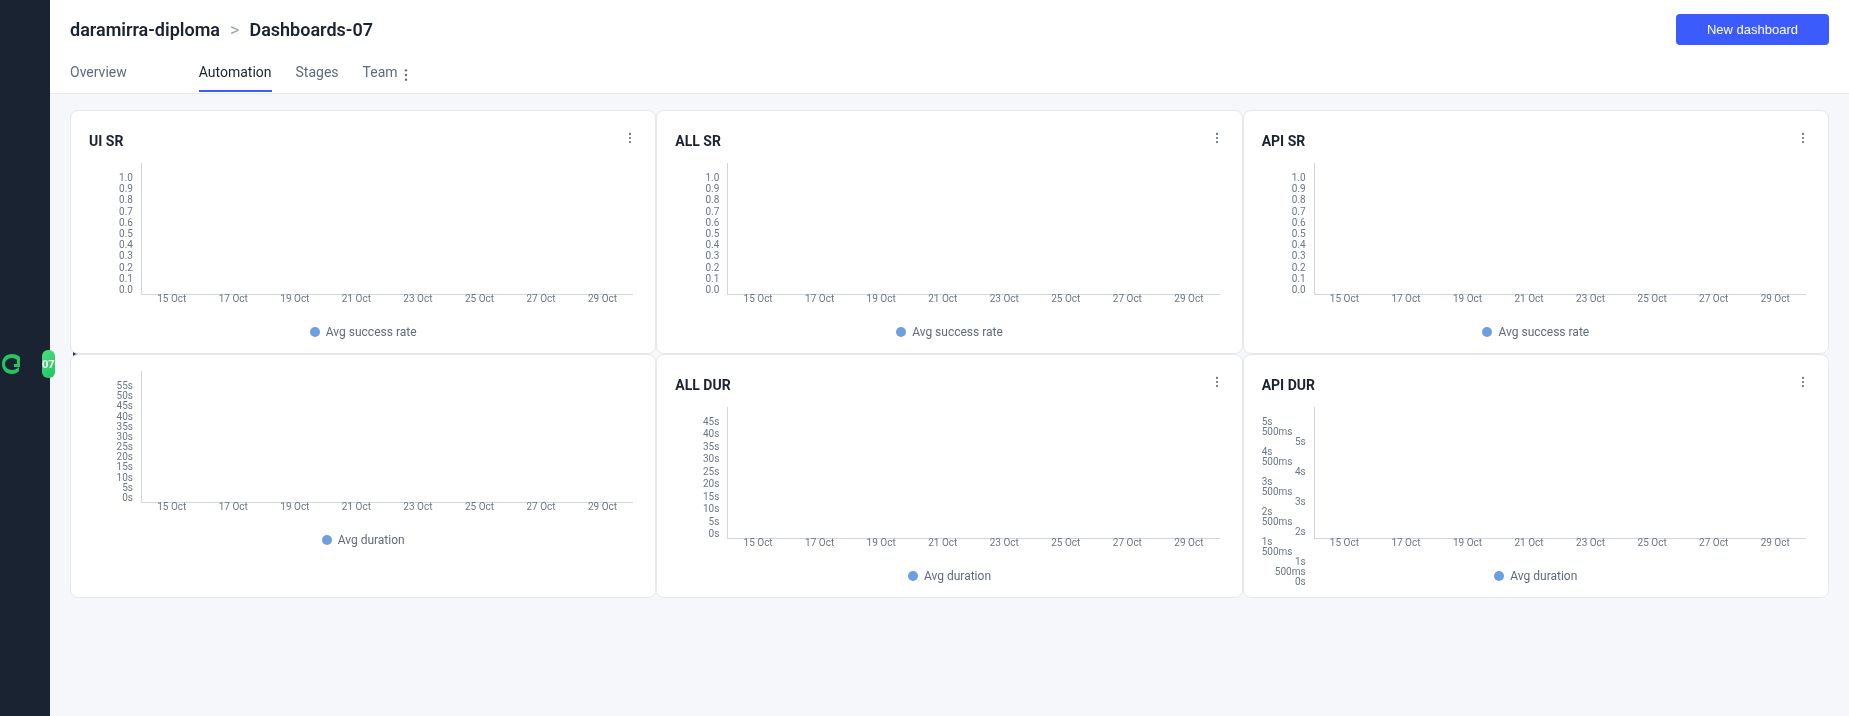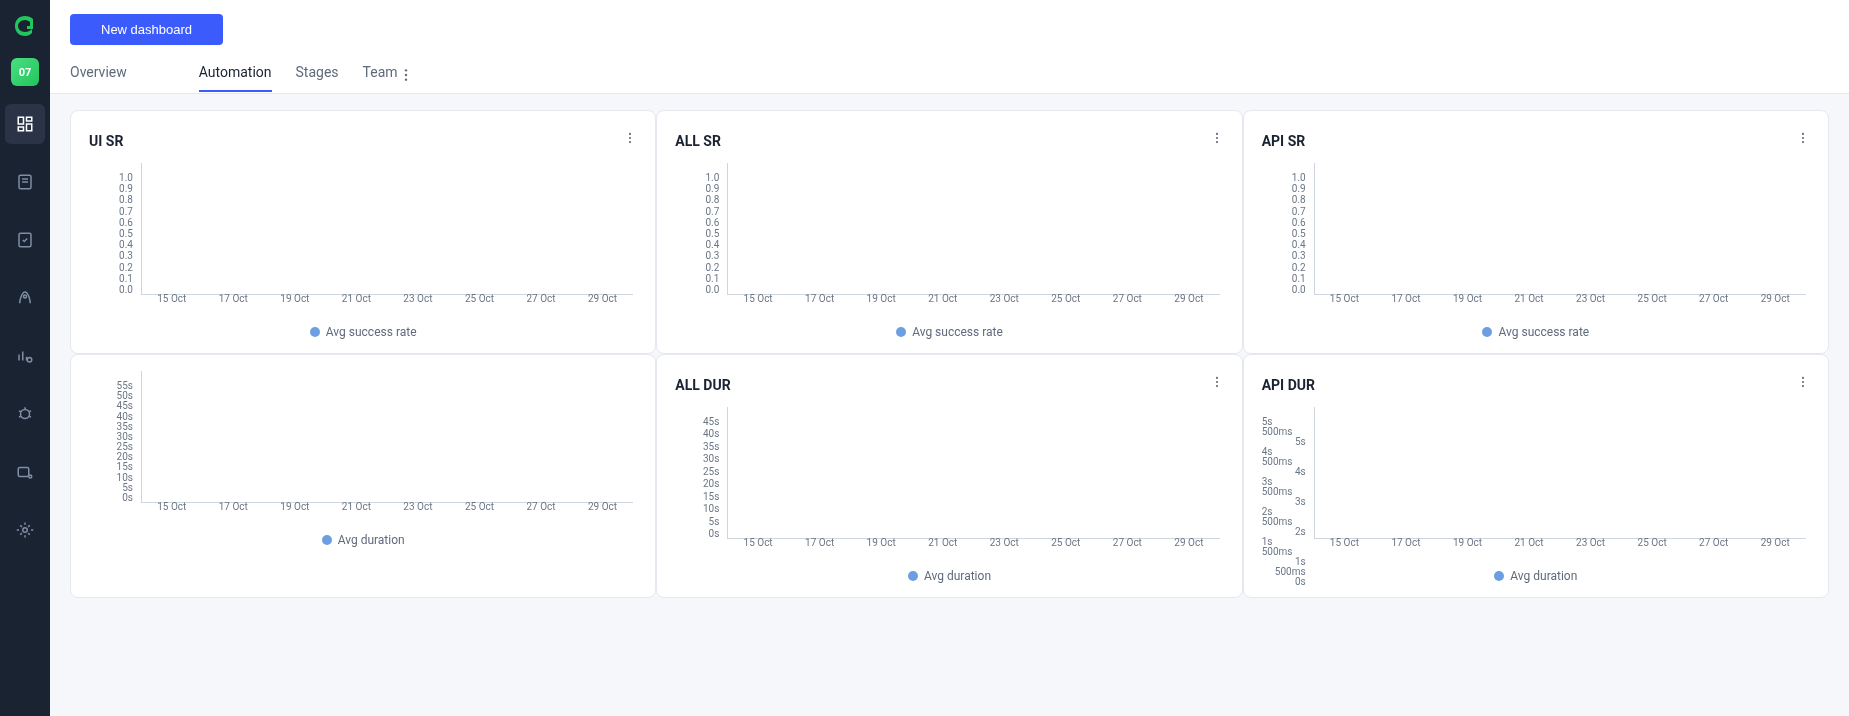--- a/index.html
+++ b/index.html
@@ -1,18 +1,18 @@
 <!DOCTYPE html>
 <html><head>
 <meta charset="utf-8">
 <style>
   * { box-sizing: border-box; margin: 0; padding: 0; }
   body { font-family: -apple-system, BlinkMacSystemFont, "Segoe UI", Roboto, sans-serif; background: #f5f7fa; color: #1a2332; }
   .layout { display: flex; min-height: 100vh; }
-  .sidebar { width: 50px; background: #1a2332; display: flex; flex-direction: column; align-items: center; padding-top: 12px; gap: 18px; }
+  .sidebar { width: 50px; background: #1a2332; display: flex; flex-direction: row; align-items: center; padding-top: 12px; gap: 18px; }
   .logo { width: 28px; height: 28px; display:flex; align-items:center; justify-content:center; }
   .badge-07 { width: 28px; height: 28px; border-radius: 6px; background: linear-gradient(135deg,#4ade80,#22c55e); color: #ffffff; font-size: 11px; font-weight: 700; display:flex;align-items:center;justify-content:center; }
   .side-icon { width: 40px; height: 40px; display:flex;align-items:center;justify-content:center; color:#7f8ea3; border-radius:6px; cursor:pointer; }
   .side-icon.active { background:#2a3446; color:#ffffff; }
   .main { flex:1; display:flex; flex-direction:column; }
   .topbar { background:#ffffff; padding: 14px 20px 0 20px; border-bottom:1px solid #e5e9ef; }
   .top-row { display:flex; align-items:center; justify-content:space-between; }
   .breadcrumb { display:flex; align-items:center; gap:10px; font-size:18px; font-weight:600; }
   .breadcrumb .sep { color:#9aa5b5; font-weight:400; }
   .new-dash { background:#3b5bfd; color:#ffffff; border:none; border-radius:4px; padding:8px 31px; font-size:13px; font-weight:500; cursor:pointer; }
@@ -104,20 +104,25 @@
       <svg width="18" height="18" viewBox="0 0 24 24" fill="none" stroke="currentColor" stroke-width="2">
           <circle cx="12" cy="12" r="3"></circle>
           <path d="M12 2 L12 5 M12 19 L12 22 M4 12 L1 12 M23 12 L20 12 M18.4 5.6 L16.2 7.8 M7.8 16.2 L5.6 18.4 M18.4 18.4 L16.2 16.2 M7.8 7.8 L5.6 5.6"></path>
         </svg>
     </div>
   </nav>
 
   <div class="main">
     <div class="topbar">
       <div class="top-row">
+        <div class="breadcrumb">
+          <span>daramirra-diploma</span>
+          <span class="sep">&gt;</span>
+          <span>Dashboards-07</span>
+        </div>
         <button class="new-dash">New dashboard</button>
       </div>
       <div class="tabs-row">
         <div class="tabs" id="tabs-container">
             <div class="tab">Overview</div>
             <div class="tab active">Automation</div>
             <div class="tab">Stages</div>
             <div class="tab">Team</div>
           </div>
         <button class="dots-btn">

